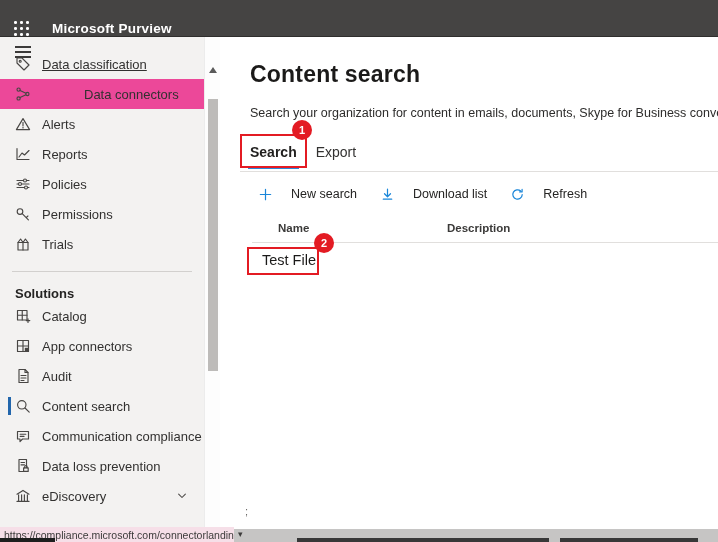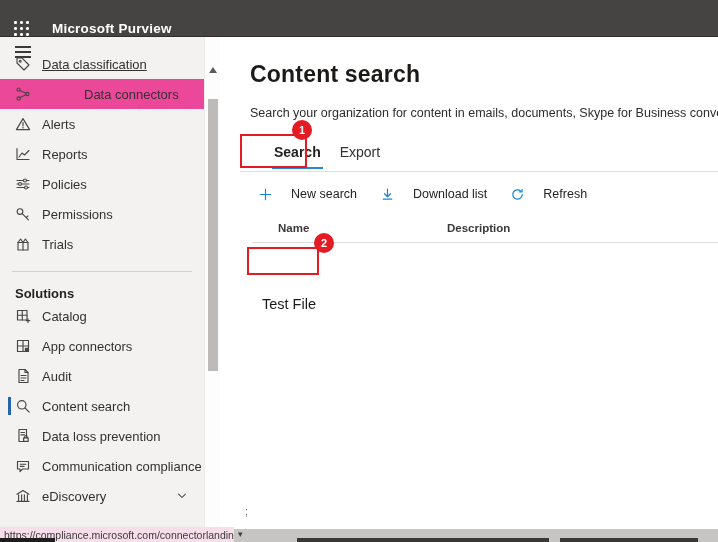--- a/index.html
+++ b/index.html
@@ -46,40 +46,40 @@
   .scroll-thumb { position:absolute; left:3px; top:62px; width:10px; height:272px;
     background:#bdbbb9; cursor:pointer; }
 
   
   #main { position:absolute; left:220px; top:37px; width:498px; height:491px;
     background:#fff; overflow:hidden; }
   .page-title { position:absolute; left:30px; top:24px; font-size:23px; font-weight:700;
     color:#1b1a19; letter-spacing:.2px; white-space:nowrap; }
   .page-desc { position:absolute; left:30px; top:69px; width:470px; font-size:12.5px;
     color:#2d2c2b; white-space:nowrap; overflow:hidden; }
-  .tabs { position:absolute; left:30px; top:102px; height:32px; display:flex; gap:19px;margin-left:24px; }
+  .tabs { position:absolute; left:30px; top:102px; height:32px; display:flex; gap:19px; }
   .tab { position:relative; font-size:14px; color:#323130; padding:5px 0 10px 0; cursor:pointer; }
   .tab.active { font-weight:700; color:#201f1e; }
   .tab.active::after { content:""; position:absolute; left:-2px; right:-2px; bottom:2px;
     height:2.5px; background:#2b88d8; }
   .tabs-divider { position:absolute; left:20px; right:0; top:134px; border-top:1px solid #e1dfdd; }
   .cmdbar { position:absolute; left:38px; top:146px; height:22px; display:flex;
     align-items:center; gap:23px; }
   .cmd { display:flex; align-items:center; gap:18px; font-size:12.5px; color:#252423;
     cursor:pointer; white-space:nowrap; }
   .cmd .cic { width:15px; height:15px; color:#1a86d9; }
   .cmd .cic svg { width:15px; height:15px; display:block; }
 
   .col-head { position:absolute; top:185px; font-size:11.5px; font-weight:700;
     color:#3b3a39; cursor:pointer; }
   .col-name { left:58px; }
   .col-desc { left:227px; }
   .head-divider { position:absolute; left:32px; right:0; top:205px; border-top:1px solid #e1dfdd; }
   .row-name { position:absolute; left:42px; top:215px; font-size:14.5px; color:#1b1a19;
-    cursor:pointer; white-space:nowrap;margin-top:44px; }
+    cursor:pointer; white-space:nowrap; }
   .stray { position:absolute; left:25px; top:468px; font-size:11px; color:#6d6b69; }
 
   
   .anno-box { position:absolute; border:2.5px solid #e31b23; background:transparent; z-index:5; }
   #anno-box-1 { left:240px; top:134px; width:67px; height:34px; }
   #anno-box-2 { left:247px; top:247px; width:72px; height:28px; }
   .anno-badge { position:absolute; width:20px; height:20px; border-radius:50%;
     background:#e31b23; color:#fff; font-size:11px; font-weight:700; display:flex;
     align-items:center; justify-content:center; z-index:6; }
   #anno-badge-1 { left:292px; top:120px; }
@@ -247,37 +247,37 @@
               <circle cx="6.8" cy="6.8" r="4.2"></circle>
               <path d="M10 10l4.2 4.2"></path>
             </svg>
           </span>
         <span class="nav-label">Content search</span>
       </div>
 
       <div class="nav-row">
         <span class="ic">
           <svg viewBox="0 0 16 16">
+              <path d="M2.5 3.5h11V11h-6L5 13.6V11H2.5z"></path>
+              <path d="M5.2 6.2h5.6M5.2 8.4h3.8"></path>
+            </svg>
+          </span>
+        <span class="nav-label">Communication compliance</span>
+      </div>
+
+      <div class="nav-row">
+        <span class="ic">
+          <svg viewBox="0 0 16 16">
               <path d="M4 1.5h7.5v12H4z"></path>
               <path d="M6 4.5h3.5M6 6.8h3.5"></path>
               <rect x="8.6" y="9.8" width="4.6" height="3.6" fill="#f3f2f1"></rect>
               <path d="M9.7 9.8V8.7a1.2 1.2 0 0 1 2.4 0v1.1"></path>
             </svg>
           </span>
         <span class="nav-label">Data loss prevention</span>
-      </div>
-
-      <div class="nav-row">
-        <span class="ic">
-          <svg viewBox="0 0 16 16">
-              <path d="M2.5 3.5h11V11h-6L5 13.6V11H2.5z"></path>
-              <path d="M5.2 6.2h5.6M5.2 8.4h3.8"></path>
-            </svg>
-          </span>
-        <span class="nav-label">Communication compliance</span>
       </div>
 
       <div class="nav-row">
         <span class="ic">
           <svg viewBox="0 0 16 16">
               <path d="M2 6.2 8 2.4l6 3.8"></path>
               <path d="M3.6 6.8v5.7M6.6 6.8v5.7M9.4 6.8v5.7M12.4 6.8v5.7M2 13.4h12"></path>
             </svg>
           </span>
         <span class="nav-label">eDiscovery</span>

